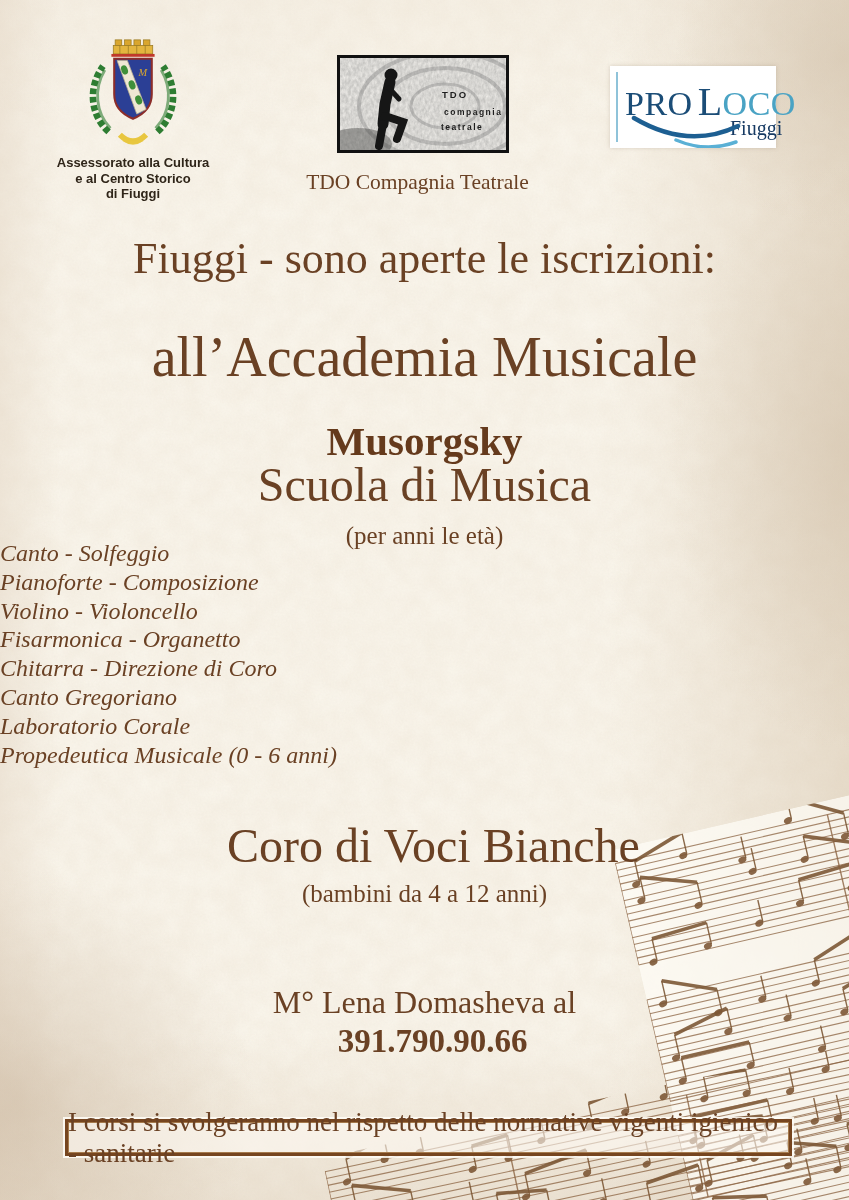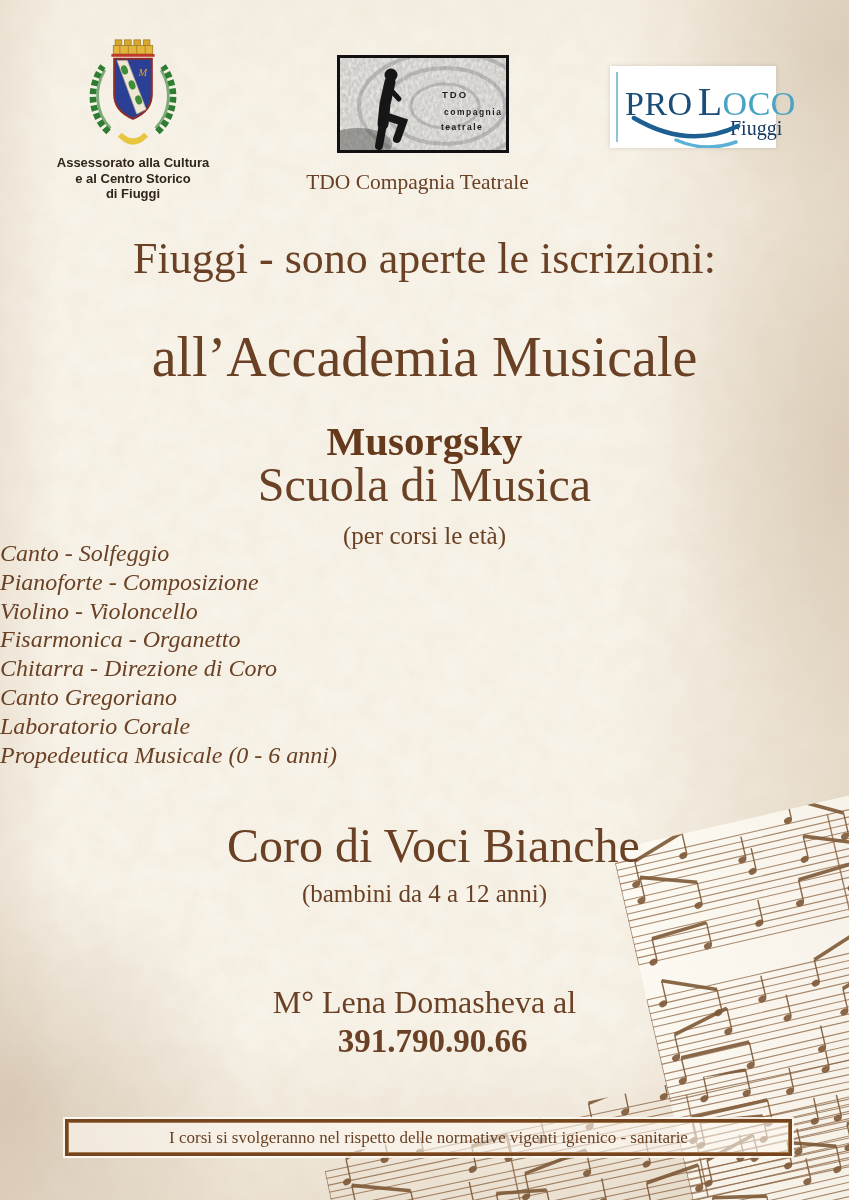--- a/index.html
+++ b/index.html
@@ -49,21 +49,21 @@
   .contact-2 { top:984px; font-size:32px; }
   .contact-phone { top:1023px; font-size:33px; font-weight:bold;margin-left:8px; }
   
   .banner {
     position:absolute; left:65px; top:1119px; width:727px; height:37px; z-index:5;
     border:3px solid #76451f;
     box-shadow:0 0 0 2px rgba(255,253,247,0.85), inset 0 0 0 1px #a57a4c;
     background:rgba(253,249,241,0.60);
     display:flex; align-items:center; justify-content:center;
   }
-  .banner span { font-size:17px; color:#6a4124; }
+  .banner span { font-size:27px; color:#6a4124; }
 </style>
 </head>
 <body>
 
 <div class="poster">
 
   <svg class="texture-svg" width="849" height="1200">
     <defs>
       <filter id="mottle" x="0" y="0" width="100%" height="100%">
         <feTurbulence type="fractalNoise" baseFrequency="0.045" numOctaves="4" seed="7" result="n"></feTurbulence>
@@ -567,21 +567,21 @@
         <path d="M24,52 Q78,84 128,60" stroke="#1d5f92" stroke-width="4.5"></path>
         <path d="M66,74 Q96,87 126,76" stroke="#5ab0d5" stroke-width="3.5"></path>
       </g>
     </svg>
   </div>
 
   <div class="line headline">Fiuggi - sono aperte le iscrizioni:</div>
   <div class="line academy-intro">all’Accademia Musicale</div>
   <div class="line academy-name">Musorgsky</div>
   <div class="line academy-sub">Scuola di Musica</div>
-  <div class="line academy-note">(per corsi le età)</div>
+  <div class="line academy-note">(per anni le età)</div>
 
   <div class="courses">
     <div class="course-item">Canto - Solfeggio</div>
     <div class="course-item">Pianoforte - Composizione</div>
     <div class="course-item">Violino - Violoncello</div>
     <div class="course-item">Fisarmonica - Organetto</div>
     <div class="course-item">Chitarra - Direzione di Coro</div>
     <div class="course-item">Canto Gregoriano</div>
     <div class="course-item">Laboratorio Corale</div>
     <div class="course-item">Propedeutica Musicale (0 - 6 anni)</div>

